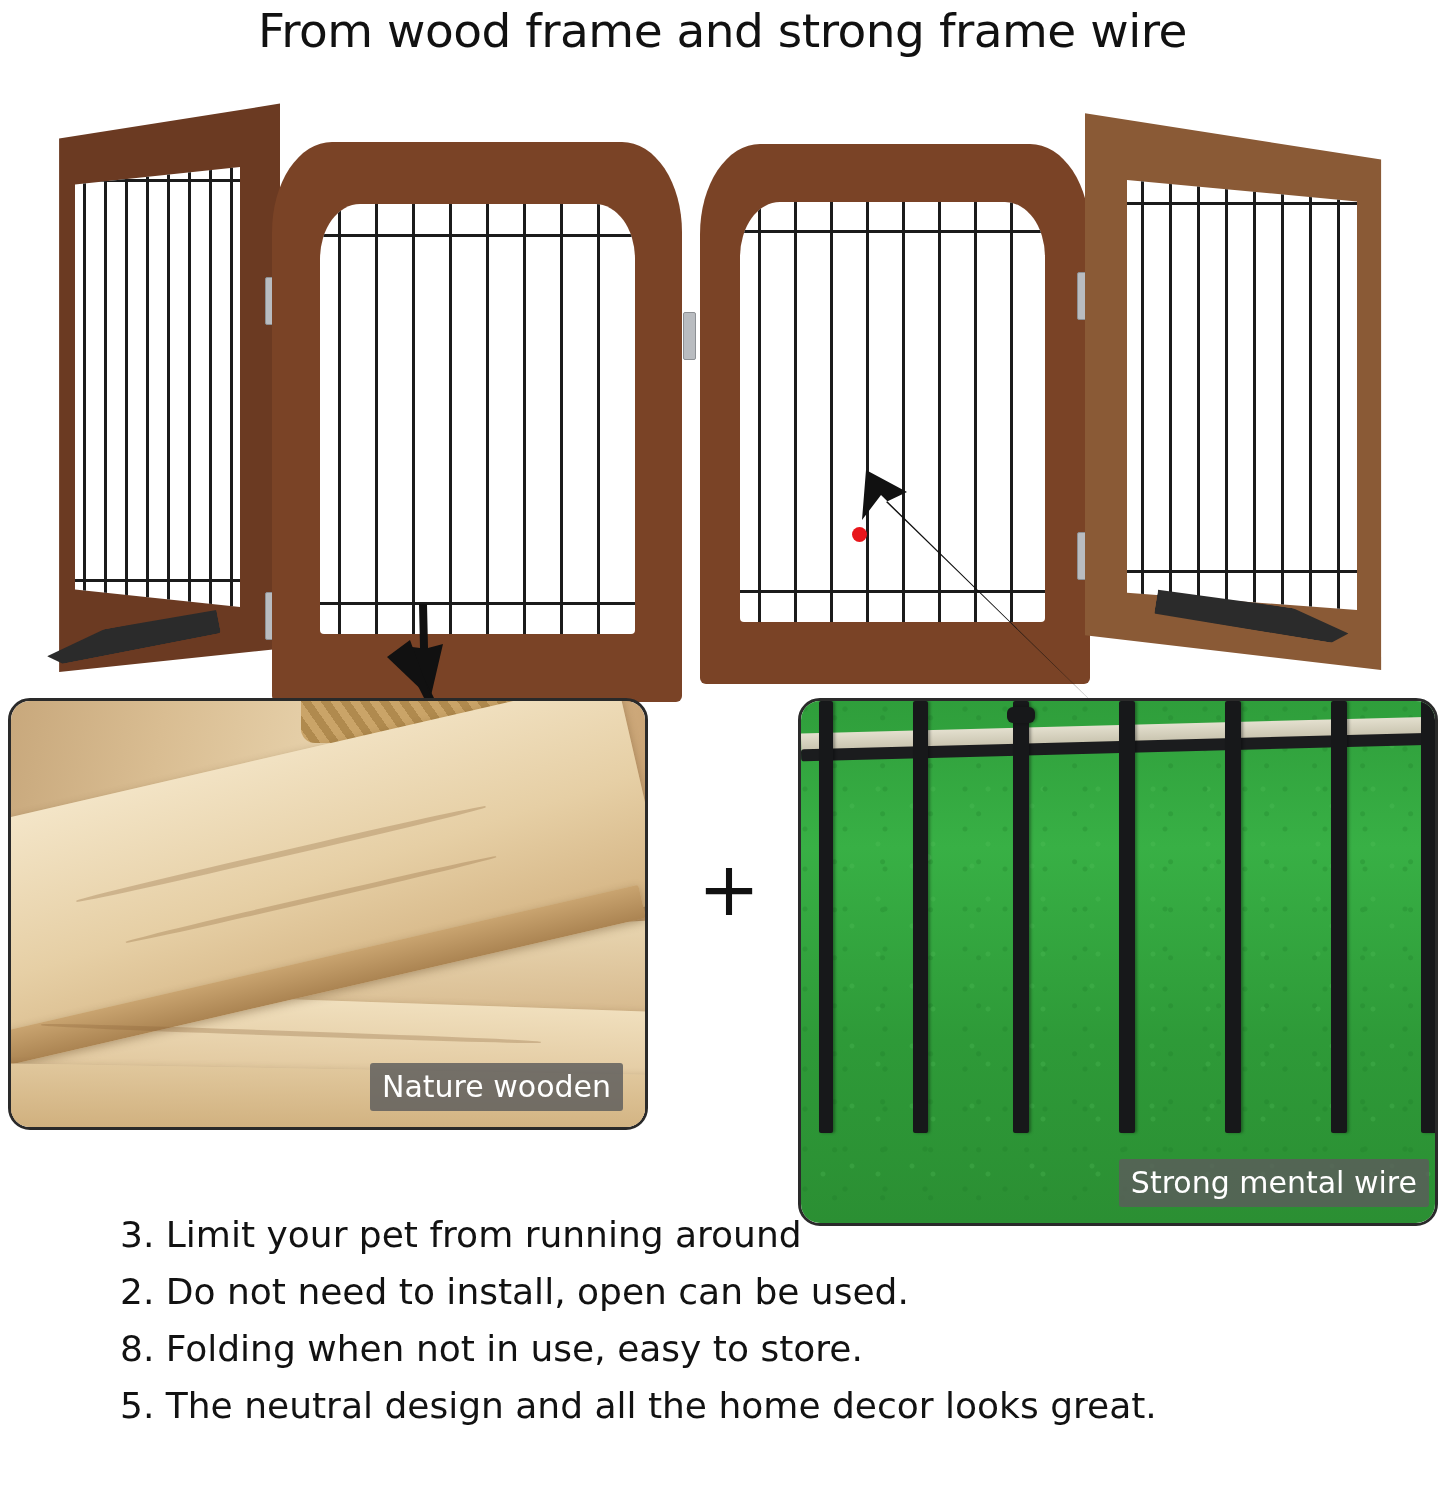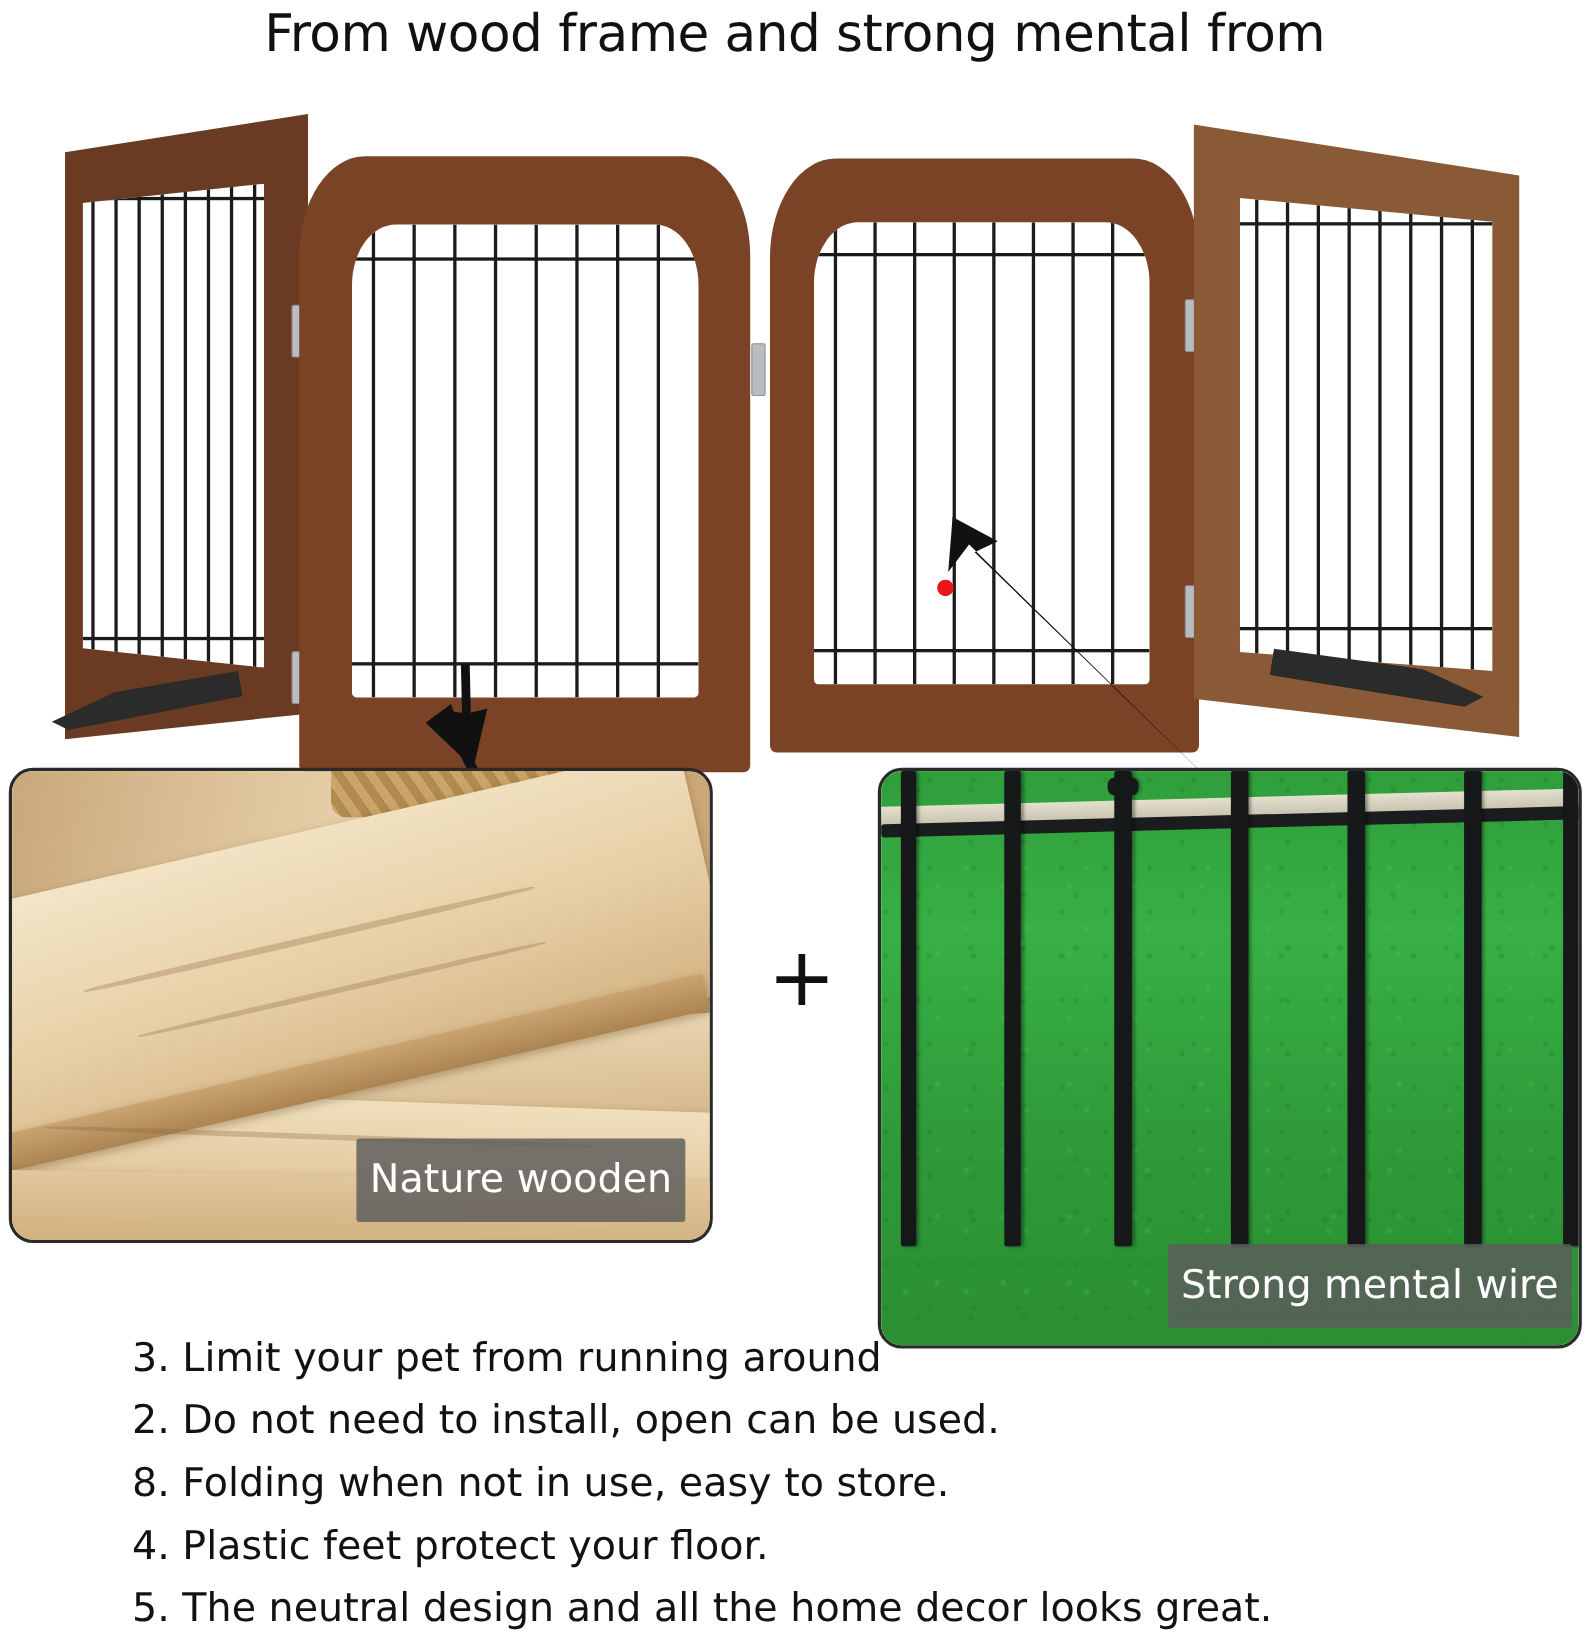--- a/index.html
+++ b/index.html
@@ -68,23 +68,23 @@
     border:3px solid #2a2a2a;
     border-radius:22px;
     overflow:hidden;
     box-sizing:border-box;
   }
   .card-caption{
     position:absolute;
     bottom:16px;
     background:rgba(92,92,92,0.82);
     color:#ffffff;
-    font-size:36px;
+    font-size:30px;
     line-height:44px;
-    padding:16px 12px;
+    padding:2px 12px;
     border-radius:3px;
     white-space:nowrap;
   }
   .plus{
     position:absolute;
     font-size:74px;
     line-height:74px;
     color:#111;
     font-weight:400;
   }
@@ -142,21 +142,21 @@
     line-height:57px;
     color:#121212;
     white-space:nowrap;
   }
 </style>
 </head>
 <body>
 
 <div class="page">
 
-  <div class="headline">From wood frame and strong mental from</div>
+  <div class="headline">From wood frame and strong frame wire</div>
 
   <div class="hero">
 
     <div class="panel" style="left:45px;top:30px;width:235px;height:580px;">
       <div class="frame" style="background:#6b3a22;
                   clip-path:polygon(6% 8%,100% 2%,100% 96%,6% 100%);
                   border-radius:6px;"></div>
       <div class="inner" style="left:30px;top:75px;width:165px;height:440px;
                   clip-path:polygon(0 4%,100% 0,100% 100%,0 96%);">
         <div class="wires">
@@ -309,17 +309,16 @@
       <div class="bar" style="left:620px;top:0;width:16px;height:432px;"></div>
       <div class="bar" style="left:206px;top:6px;width:28px;height:16px;border-radius:6px;"></div>
     </div>
     <div class="card-caption" style="right:6px;">Strong mental wire</div>
   </div>
 
   <div class="features">
     <div class="feature">3. Limit your pet from running around</div>
     <div class="feature">2. Do not need to install, open can be used.</div>
     <div class="feature">8. Folding when not in use, easy to store.</div>
-    <div class="feature">4. Plastic feet protect your floor.</div>
     <div class="feature">5. The neutral design and all the home decor looks great.</div>
   </div>
 
 </div>
 
 </body></html>

